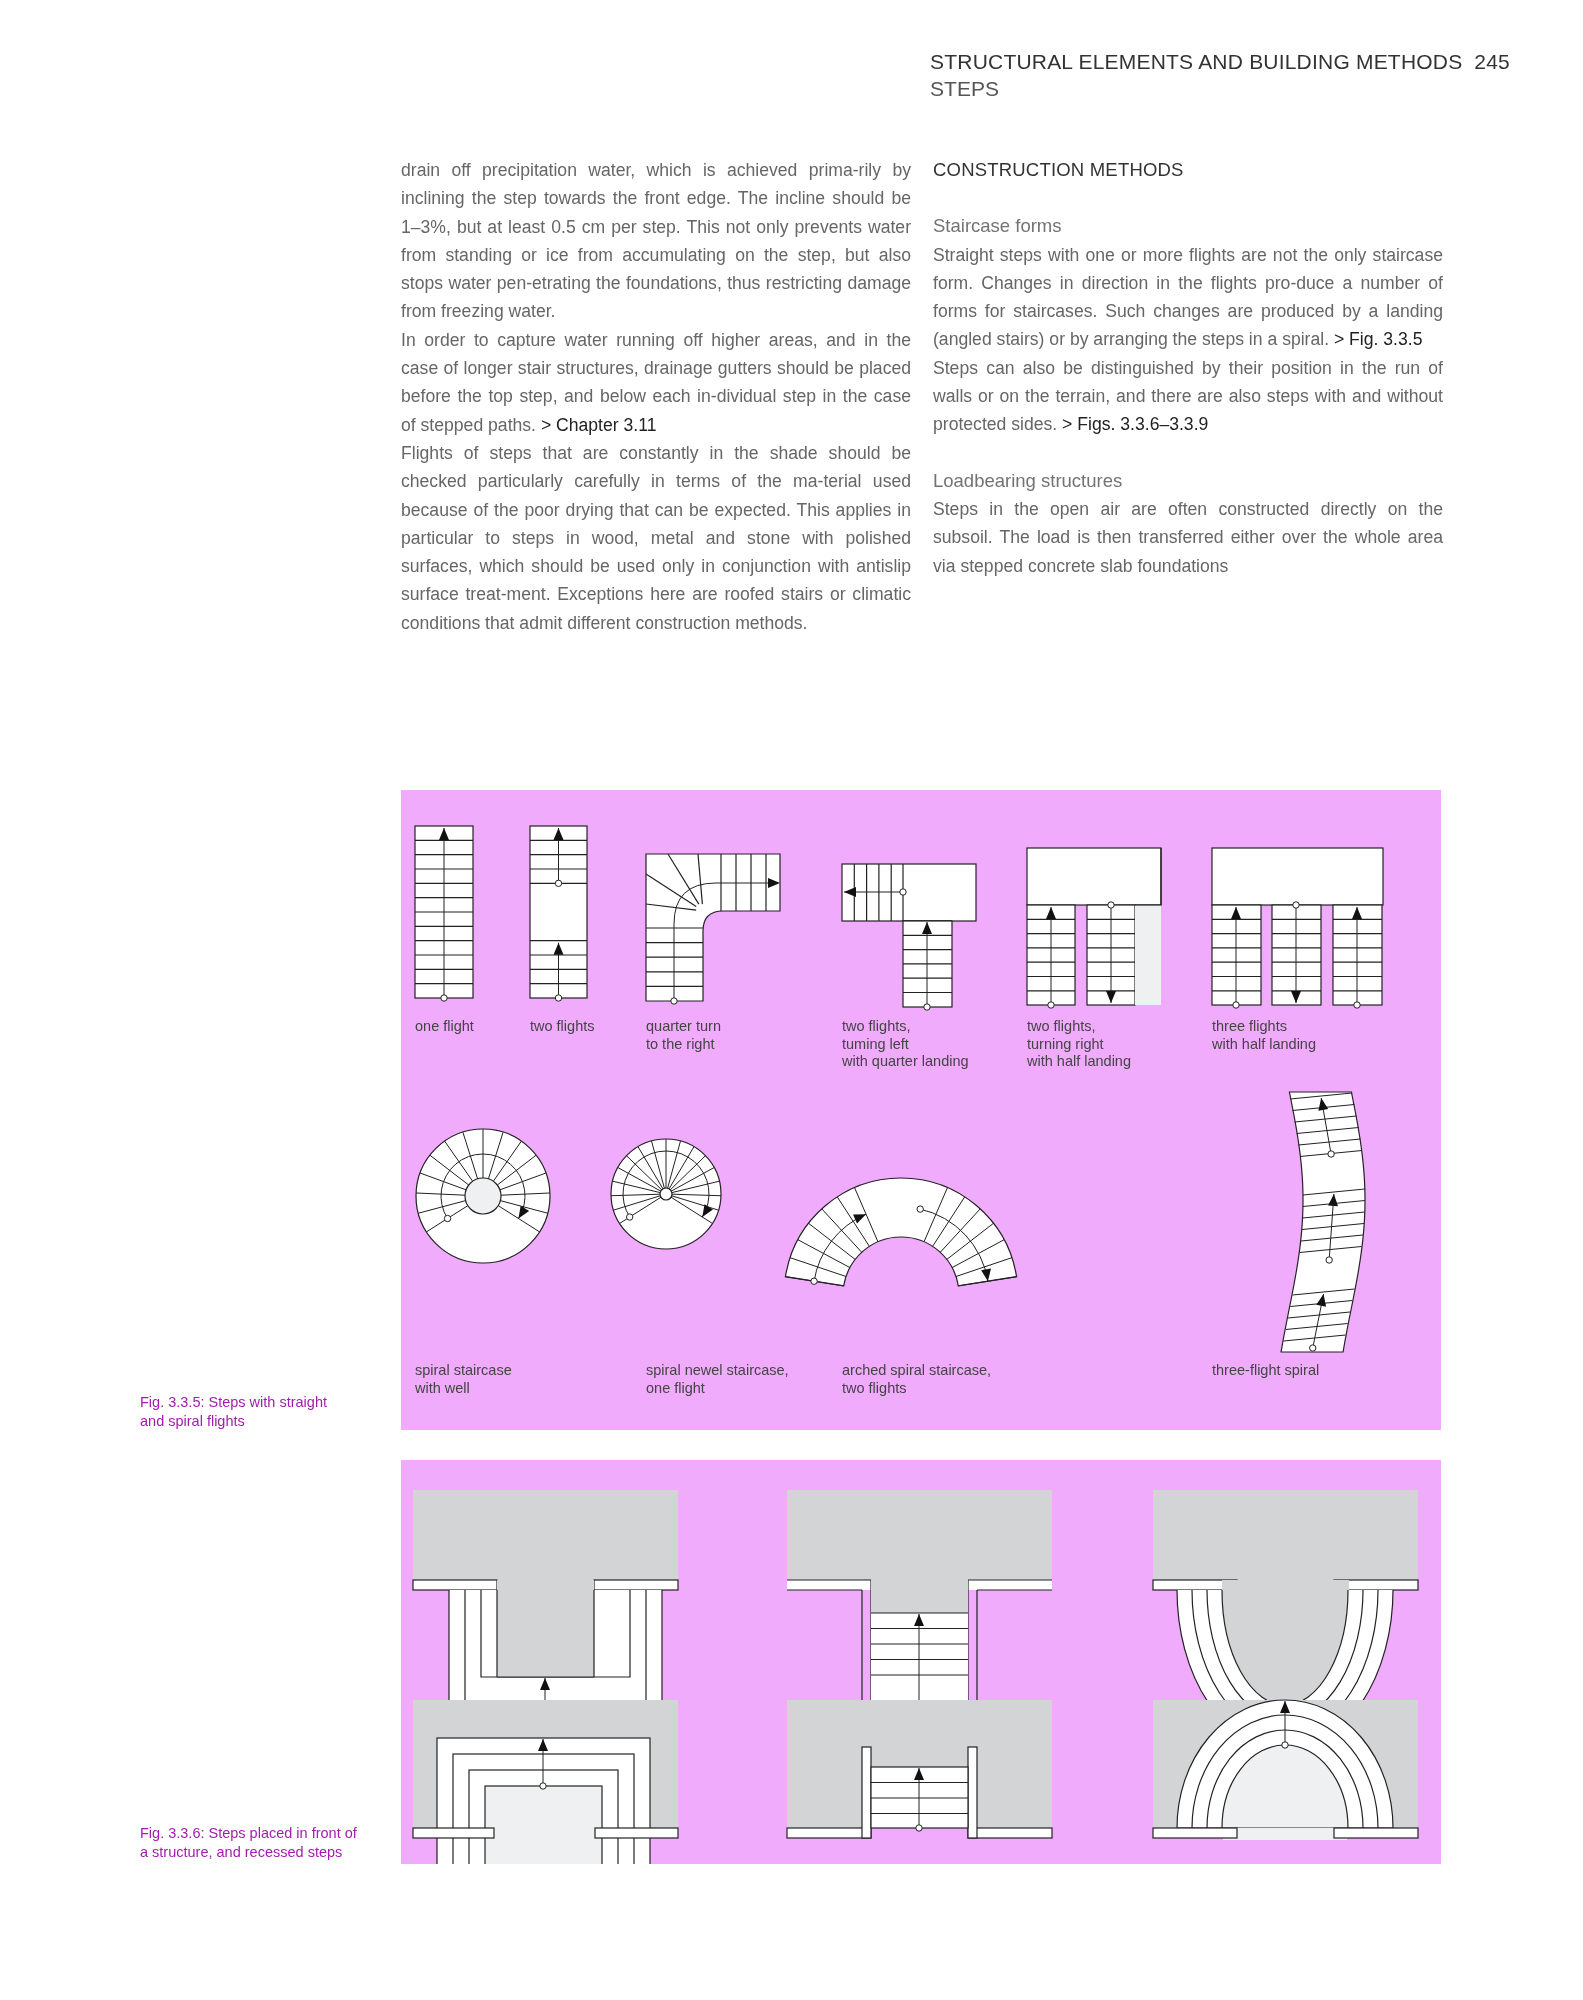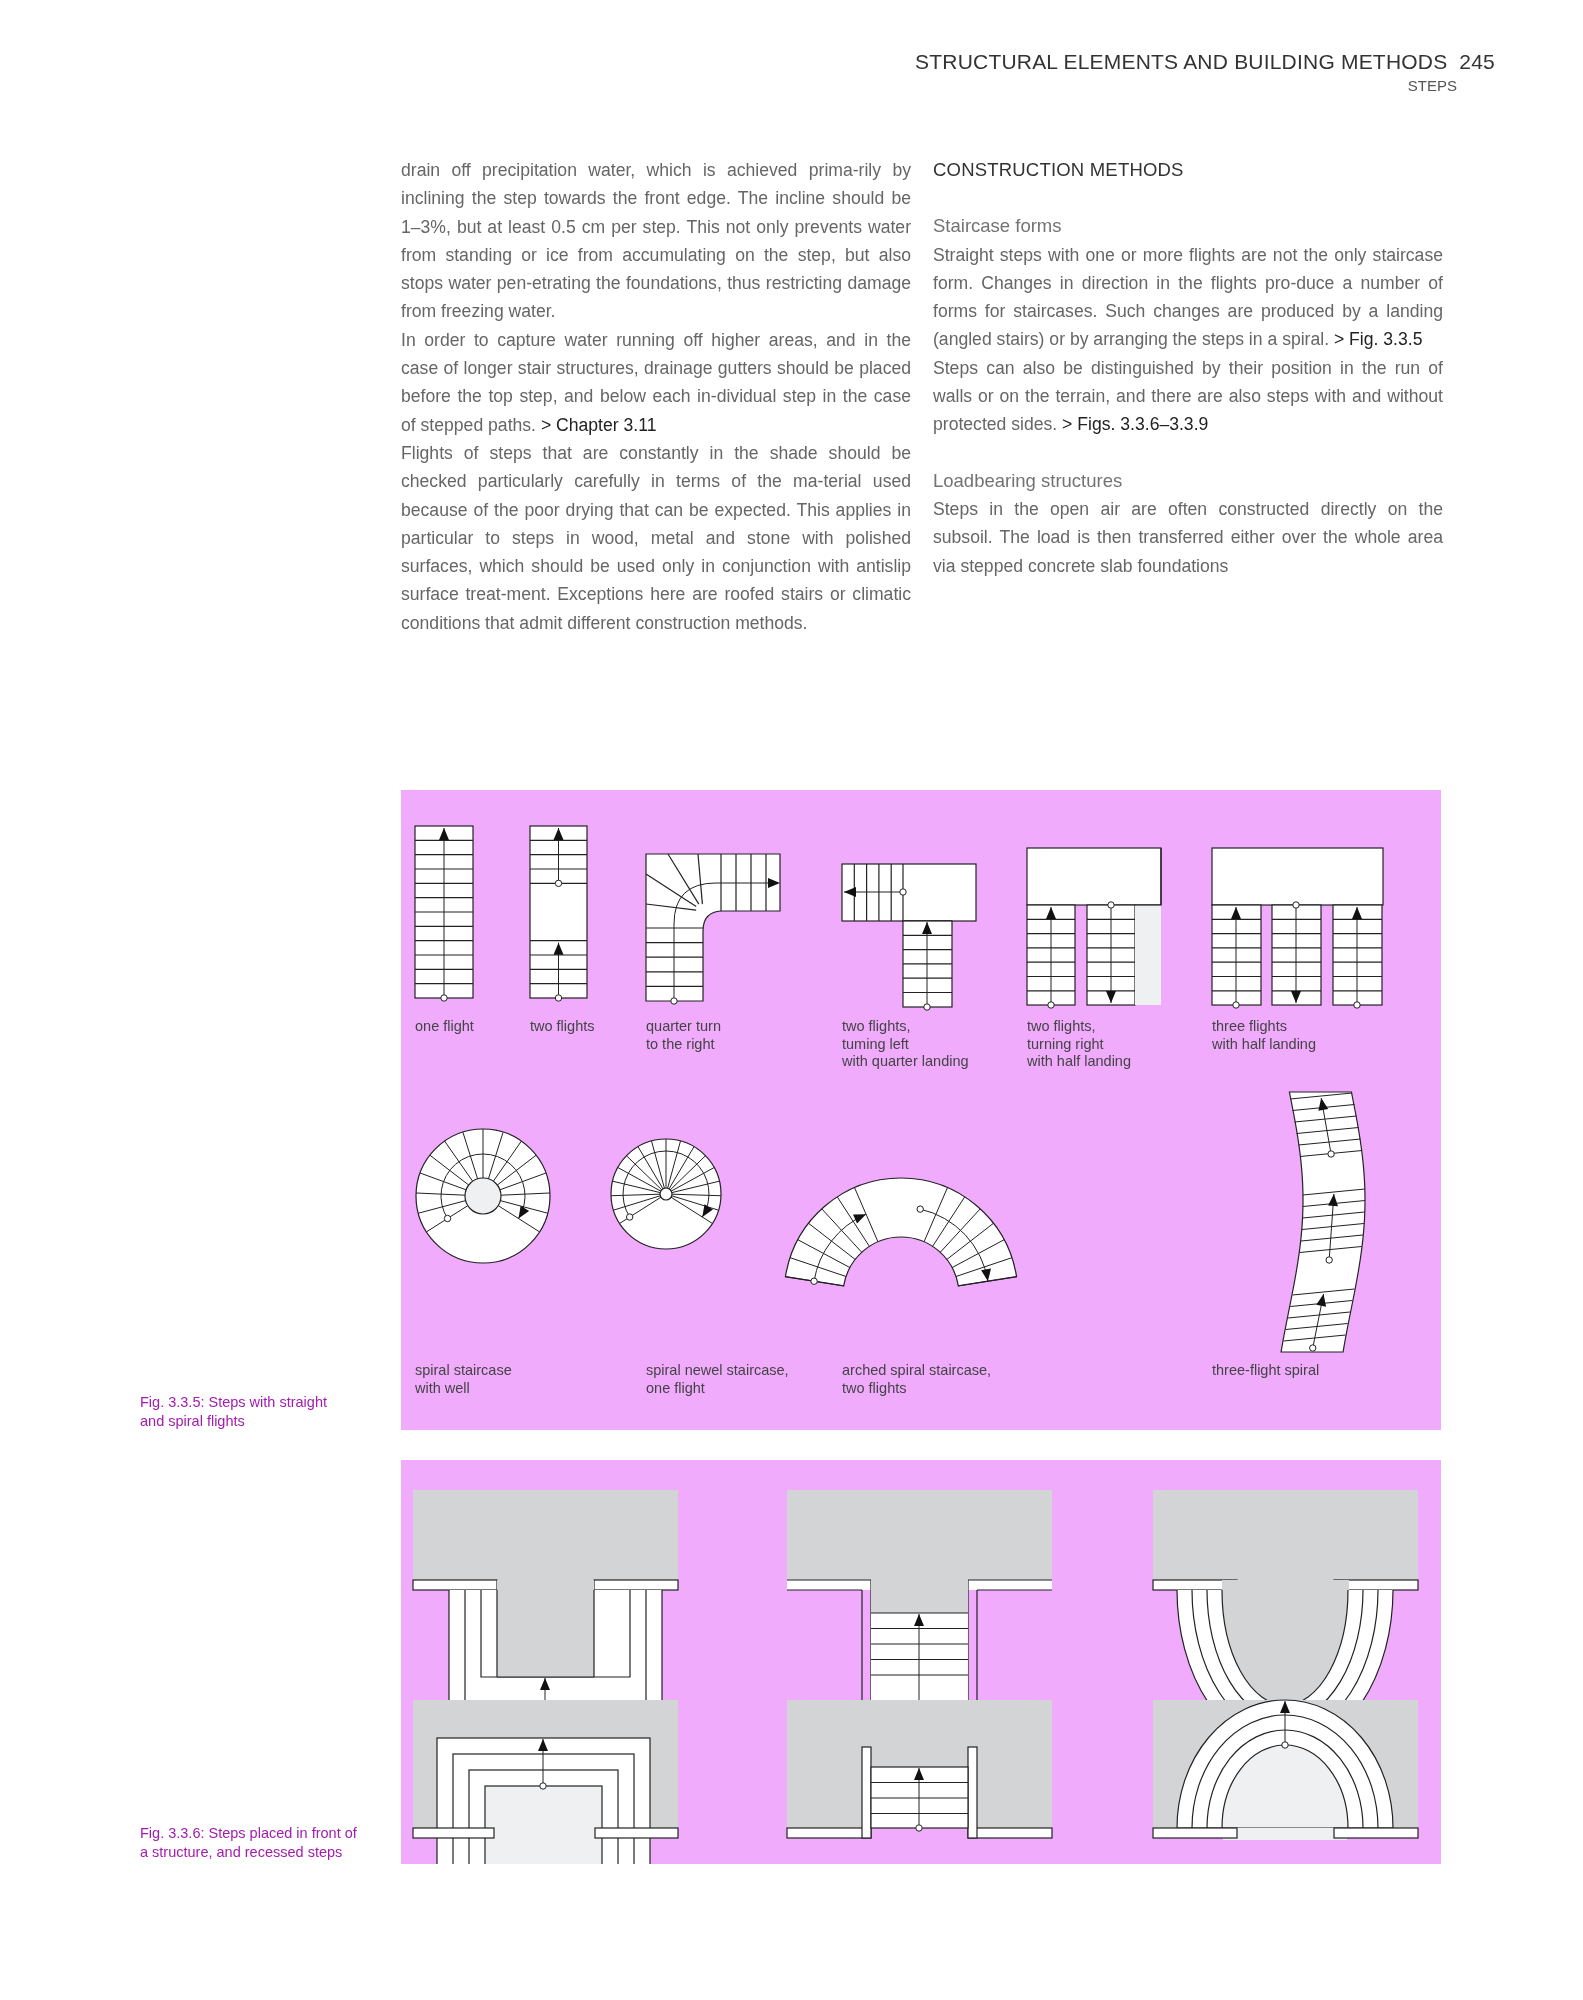--- a/index.html
+++ b/index.html
@@ -1,21 +1,21 @@
 <!DOCTYPE html>
 <html><head>
 <meta charset="utf-8">
 <style>
   html, body { margin: 0; padding: 0; background: #ffffff; }
   body { width: 1583px; height: 2000px; position: relative; overflow: hidden;
          font-family: "Liberation Sans", "DejaVu Sans", sans-serif; color: #555; }
-  .hdr { position: absolute; top: 50px; right: 88px; text-align: right; }
+  .hdr { position: absolute; top: 50px; right: 73px; }
   .hdr-line1 { font-size: 21px; color: #333; letter-spacing: 0.2px; white-space: nowrap; }
   .hdr-line1 .pg { margin-left: 12px; color: #333; }
-  .hdr-line2 { font-size: 15px; color: #555; margin-right: 38px; margin-top: 3px; }
+  .hdr-line2 { font-size: 21px; color: #555; margin-right: 38px; margin-top: 3px; }
 
   .col { position: absolute; top: 156px; width: 510px; font-size: 17.6px; line-height: 28.3px; color: #666; }
   .col-left { left: 401px; text-align: justify; }
   .col-right { left: 933px; text-align: justify; }
   .col p { margin: 0; }
   .ref { color: #222; }
   .sec-title { font-size: 18.5px; color: #333; margin: 0 0 28px 0; letter-spacing: 0.2px; }
   .sub-title { font-size: 18.5px; color: #737373; margin: 0; }
   .gap { height: 28px; }
 

